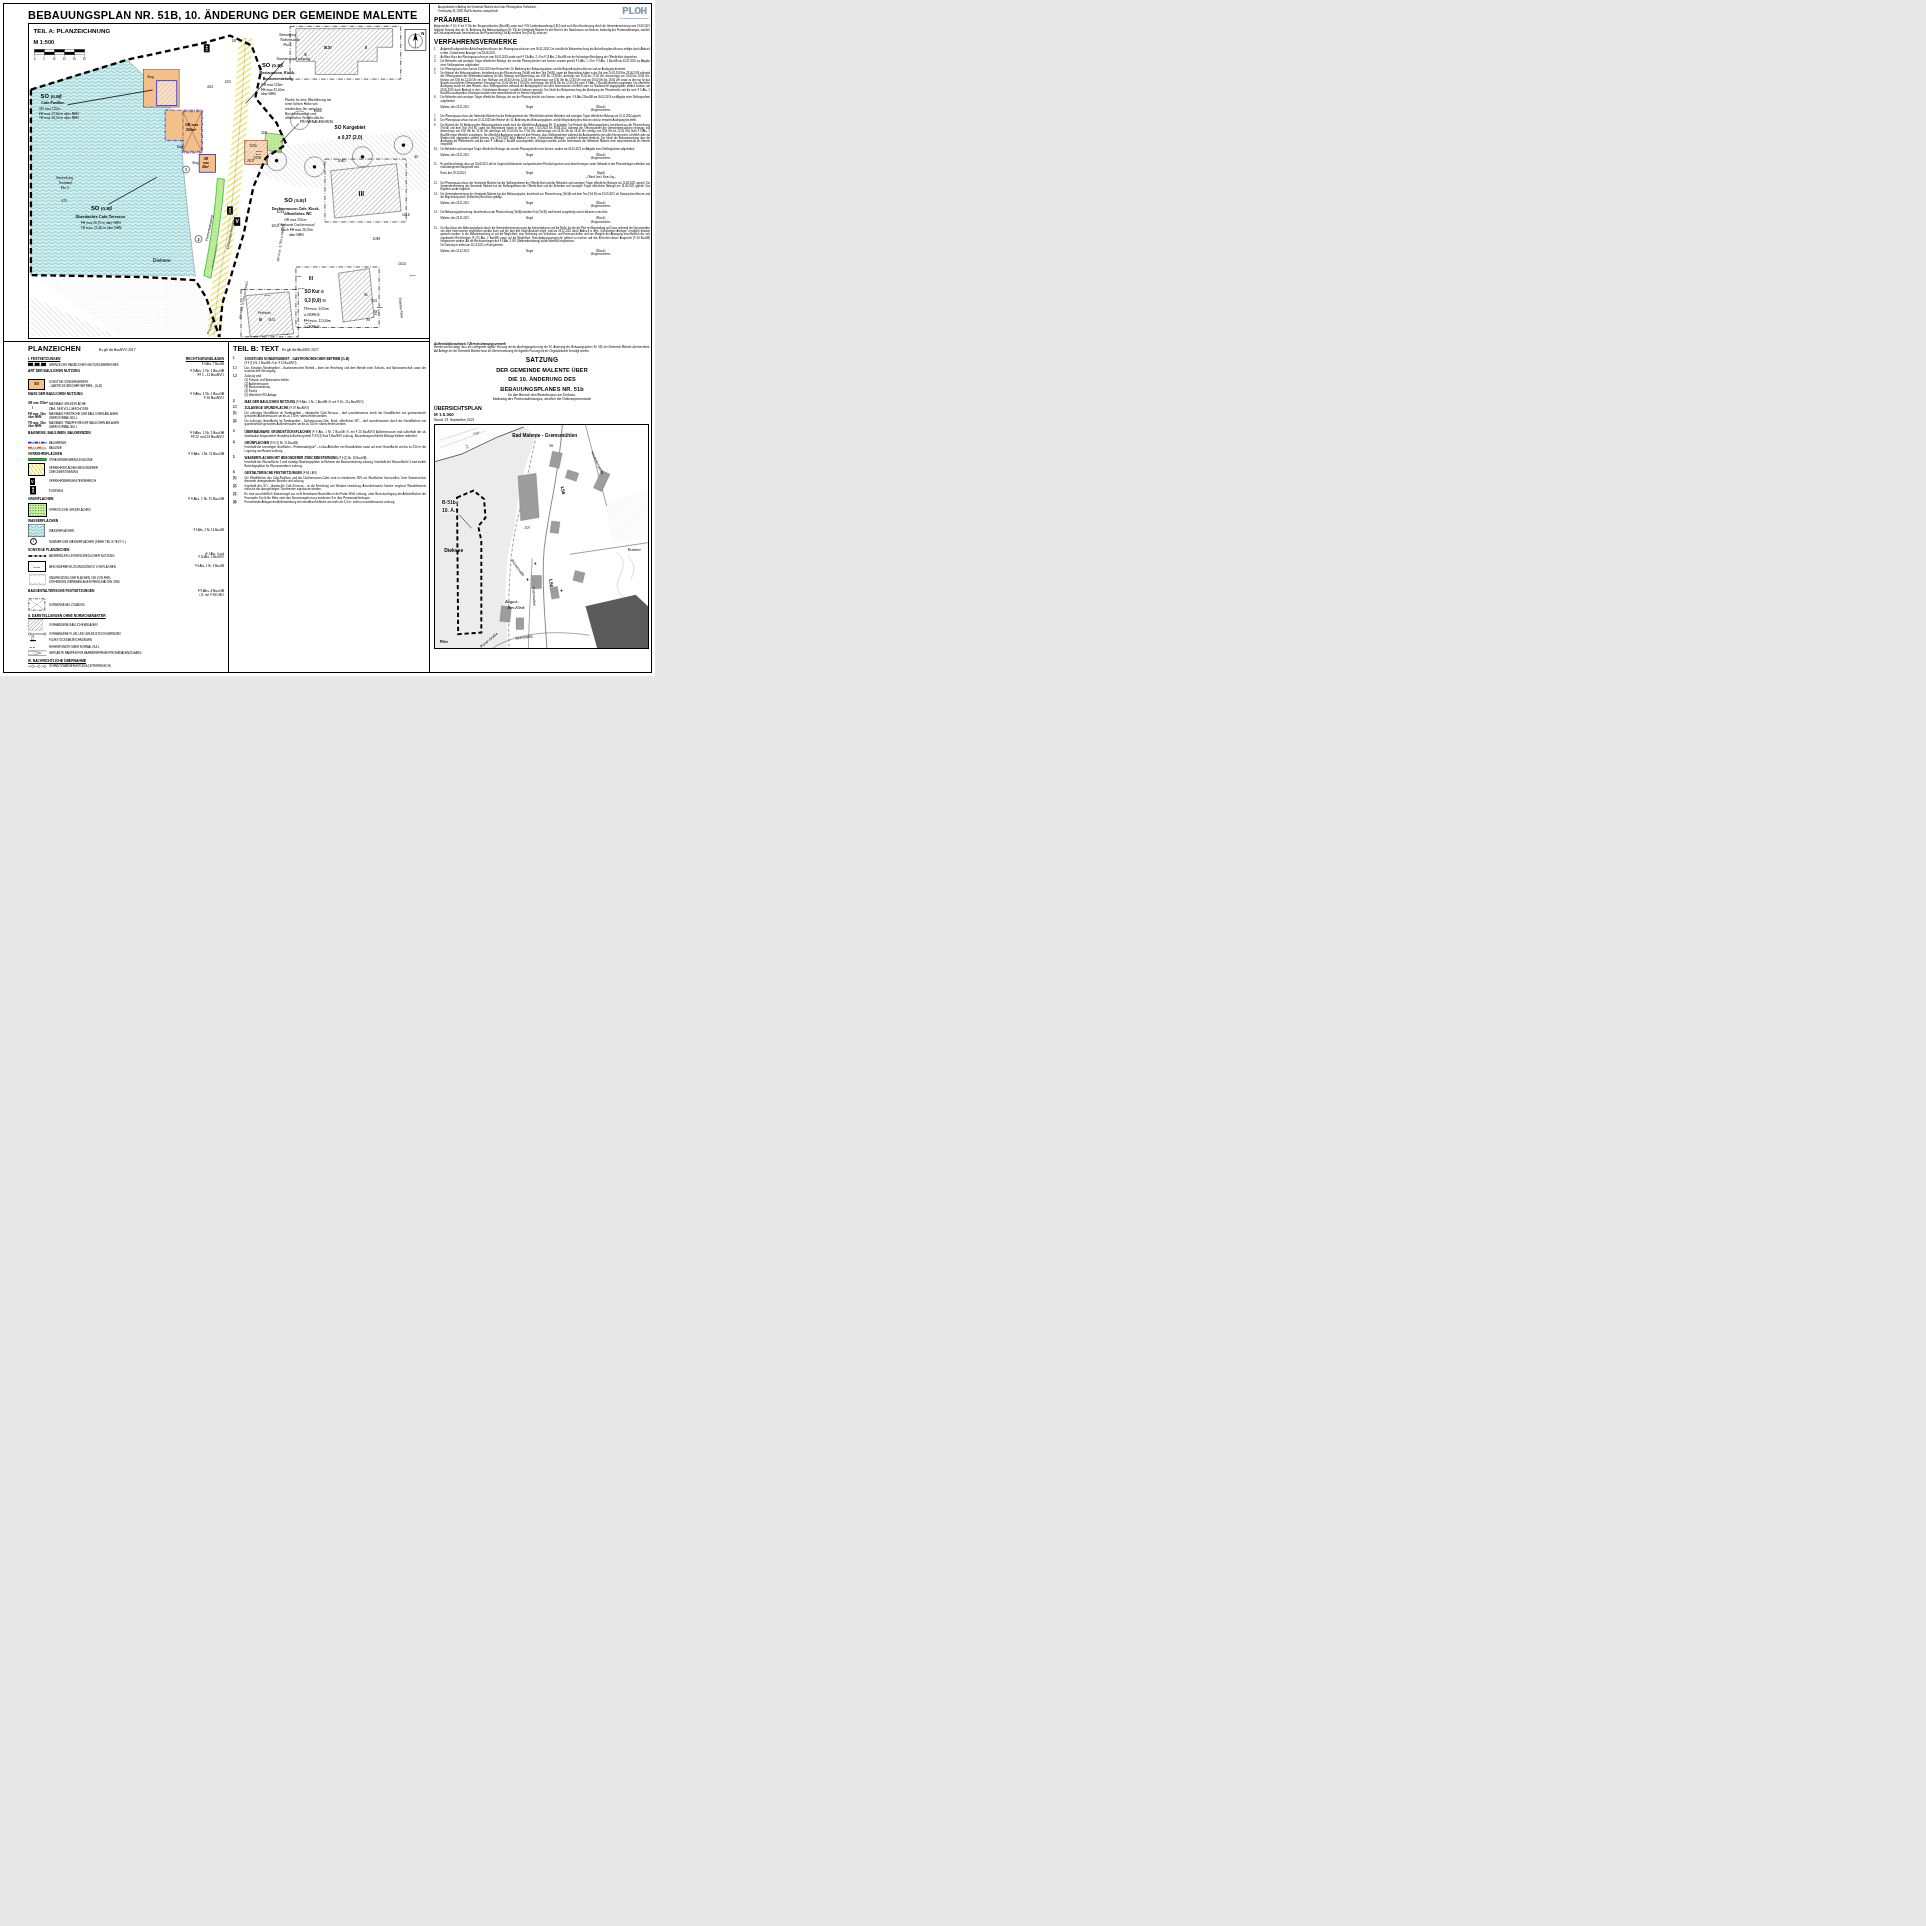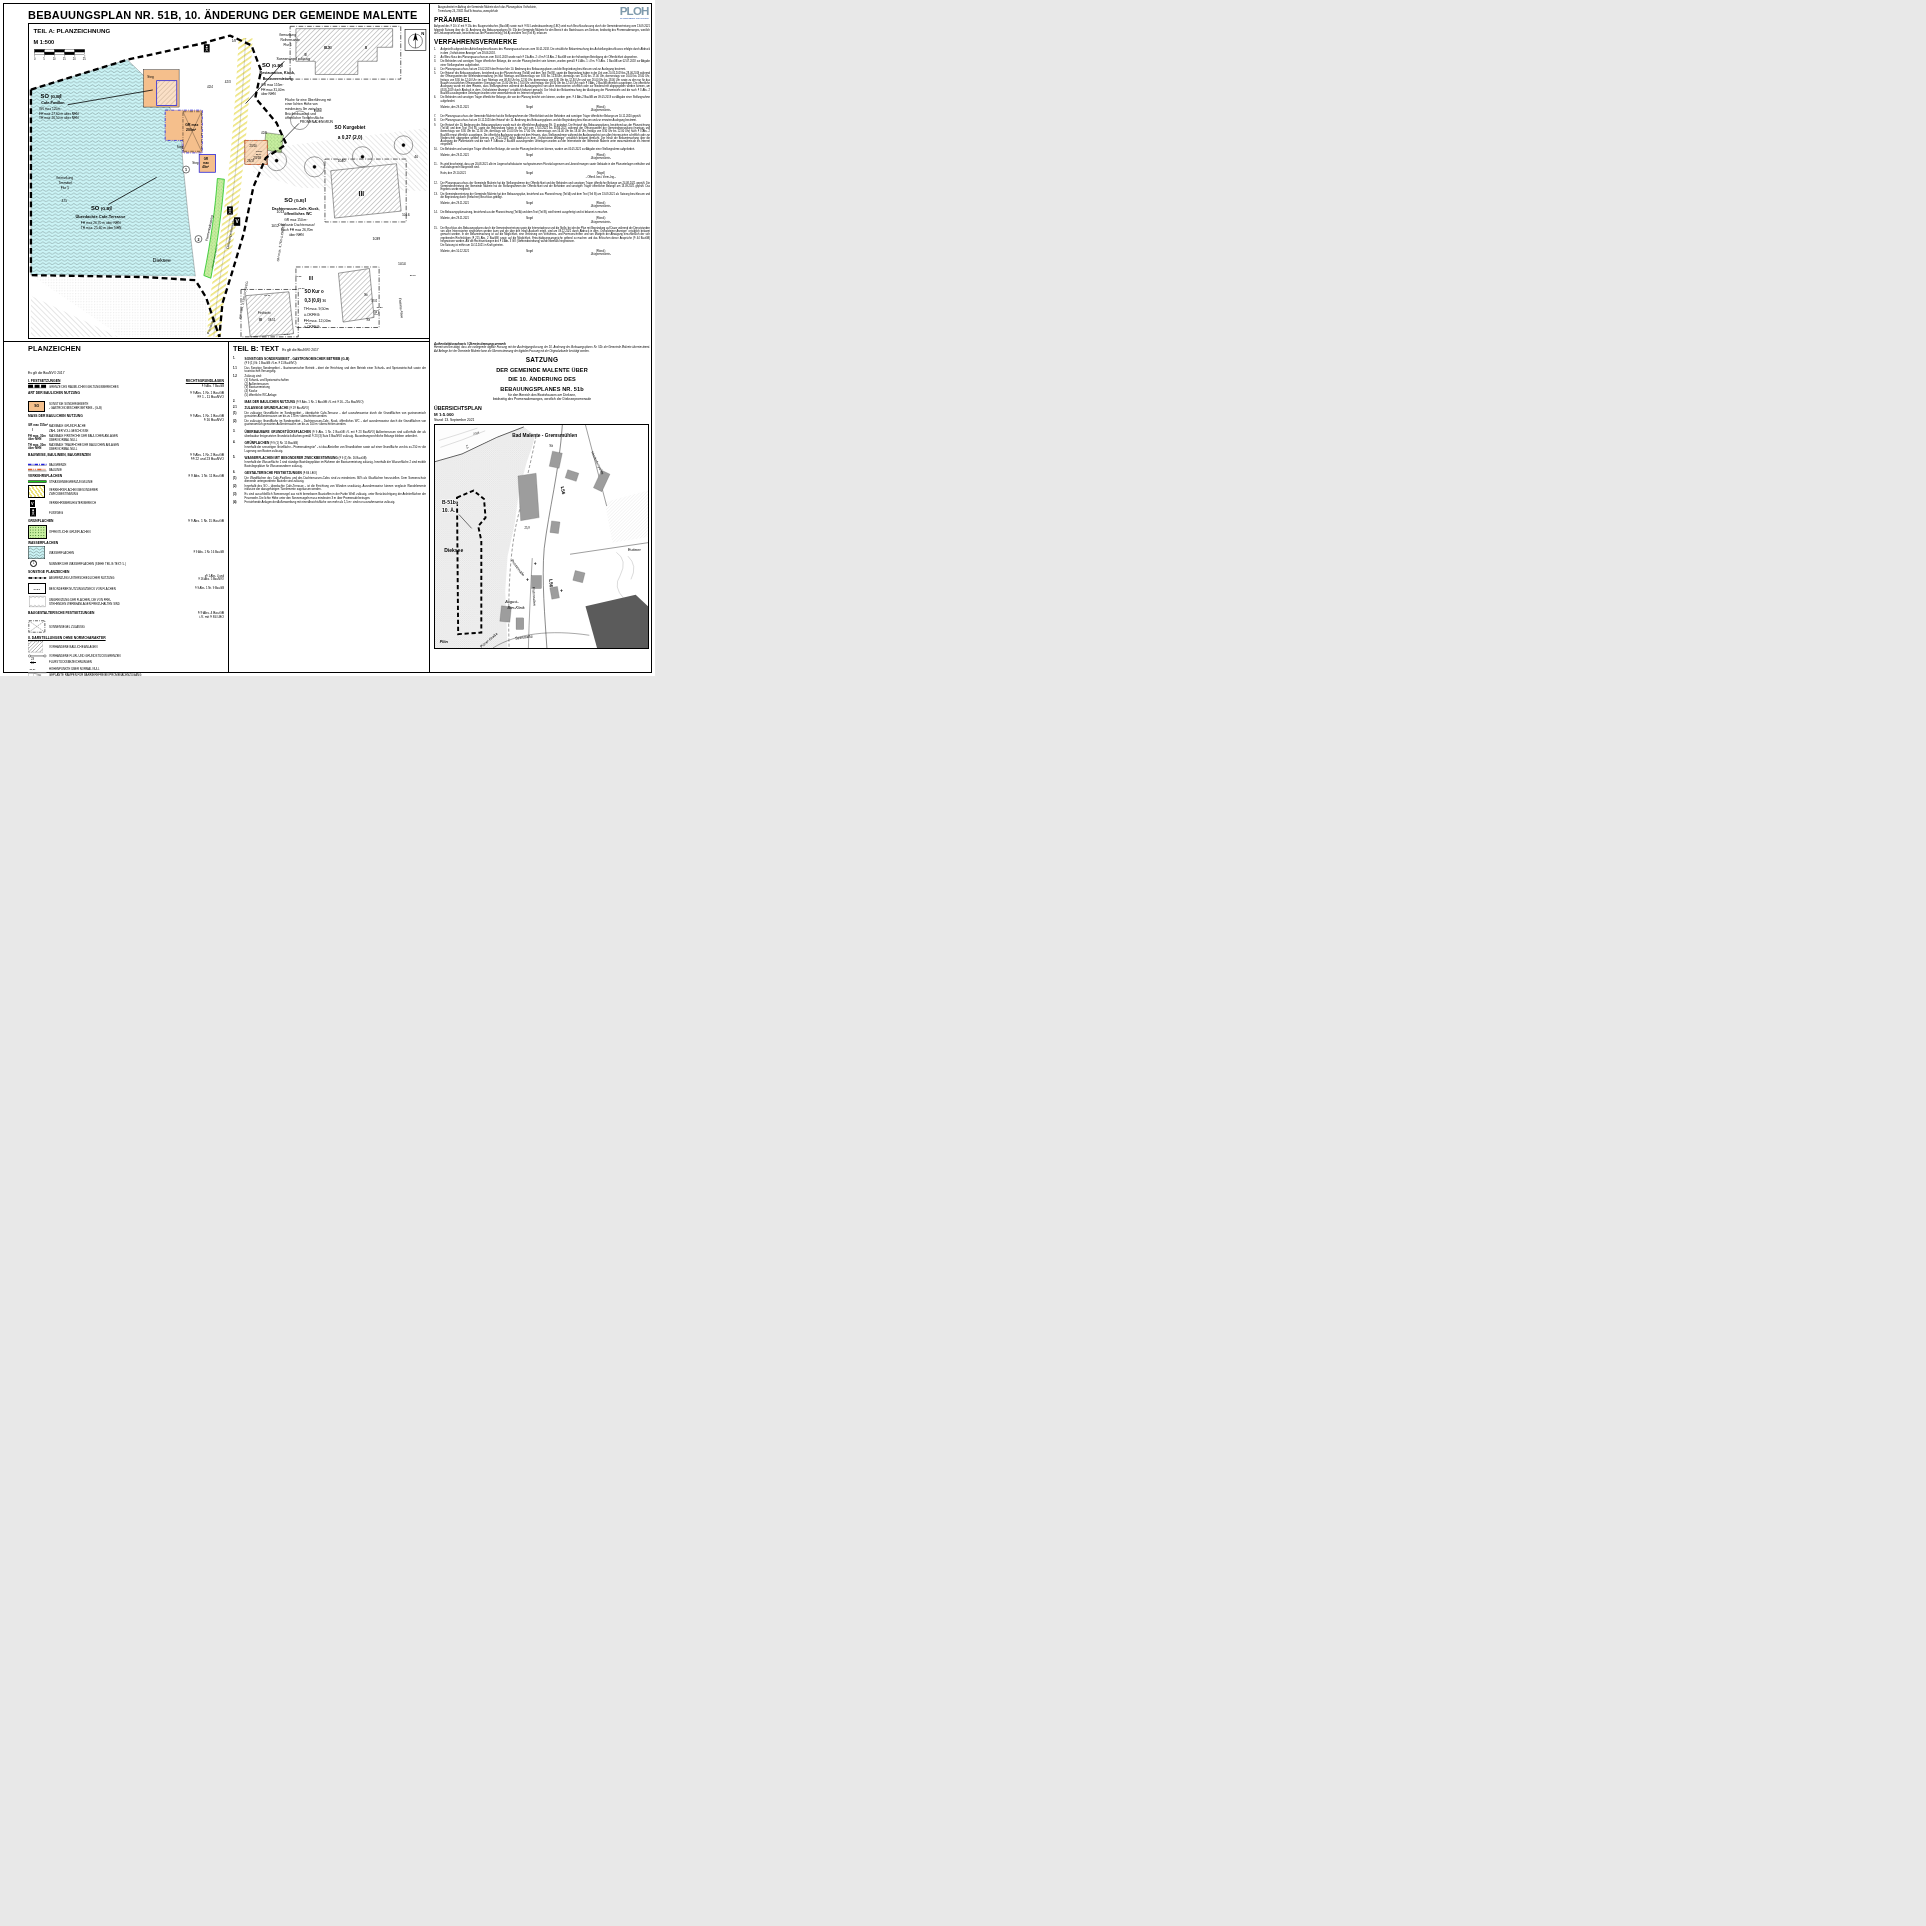--- a/index.html
+++ b/index.html
@@ -11,33 +11,33 @@
   .teila .hd1{left:4.6px;top:3.1px;font-size:6.2px;font-weight:bold;}
   .teila .hd2{left:4.6px;top:14.6px;font-size:5.6px;font-weight:bold;}
   .plan-svg{position:absolute;left:0;top:0;width:100%;height:100%;}
   .vline1{left:429px;top:3.9px;height:668px;border-left:0.6px solid #000;}
   .vline2{left:228px;top:341px;height:332px;border-left:0.6px solid #000;}
   .hline1{left:3.9px;top:341px;width:425px;border-top:0.6px solid #000;}
   
   .rc{left:434px;top:6.2px;width:216px;font-size:2.6px;line-height:1.28;}
   .attrib{margin-left:3.9px;width:162px;}
   .logo{position:absolute;right:0.8px;top:0;width:30px;text-align:center;}
-  .logo .lt{font-size:11.6px;font-weight:bold;color:#7e9aac;letter-spacing:-0.8px;line-height:.9;font-family:Liberation Sans, sans-serif;}
+  .logo .lt{font-size:11.6px;font-weight:bold;color:#7e9aac;letter-spacing:-0.8px;line-height:.9;font-family:Liberation Mono, monospace;}
   .logo .ls{font-size:1.8px;color:#3b68b4;font-weight:bold;white-space:nowrap;}
   .rc h1{font-size:6.5px;margin:3.1px 0 1.2px 0;letter-spacing:0.1px;}
   .rc .body{text-align:justify;}
   .vv{margin-top:1.5px;}
   .it{display:flex;margin-bottom:1px;}
   .it .n{width:6.5px;flex:none;}
   .it .t{flex:1;text-align:justify;}
   .sig{display:grid;grid-template-columns:67px 44px 1fr;margin:2.7px 0 2.7px 6.5px;}
   .sig .c{text-align:center;}
   
   .lg{left:28px;top:344px;width:196px;font-size:2.8px;}
-  .lg .hrow{display:flex;align-items:baseline;gap:18px;flex-direction:column;}
+  .lg .hrow{display:flex;align-items:baseline;gap:18px;}
   .lg .hrow .h{font-size:7.3px;font-weight:bold;letter-spacing:0.1px;}
   .lg .hrow .nt{font-size:3.3px;}
   .lrow{display:grid;grid-template-columns:21px 127px 1fr;align-items:center;margin:1.2px 0;}
   .lrow .law{text-align:right;line-height:1.25;}
   .lsec{font-size:3.4px;font-weight:bold;text-decoration:underline;margin:2.7px 0 0.8px 0;display:grid;grid-template-columns:148px 1fr;}
   .lsub{font-size:3.3px;font-weight:bold;margin:2.3px 0 0.4px 0;display:grid;grid-template-columns:148px 1fr;}
   .lsub .law,.lsec .law{font-weight:normal;text-align:right;line-height:1.25;}
   .sym{justify-self:start;}
   .sym-so{width:15.4px;height:9.2px;background:#F5C08C;border:0.8px solid #000;display:flex;align-items:center;justify-content:center;font-weight:bold;font-size:3.5px;}
   .sym-txt{font-weight:bold;font-size:2.9px;line-height:1.15;}

